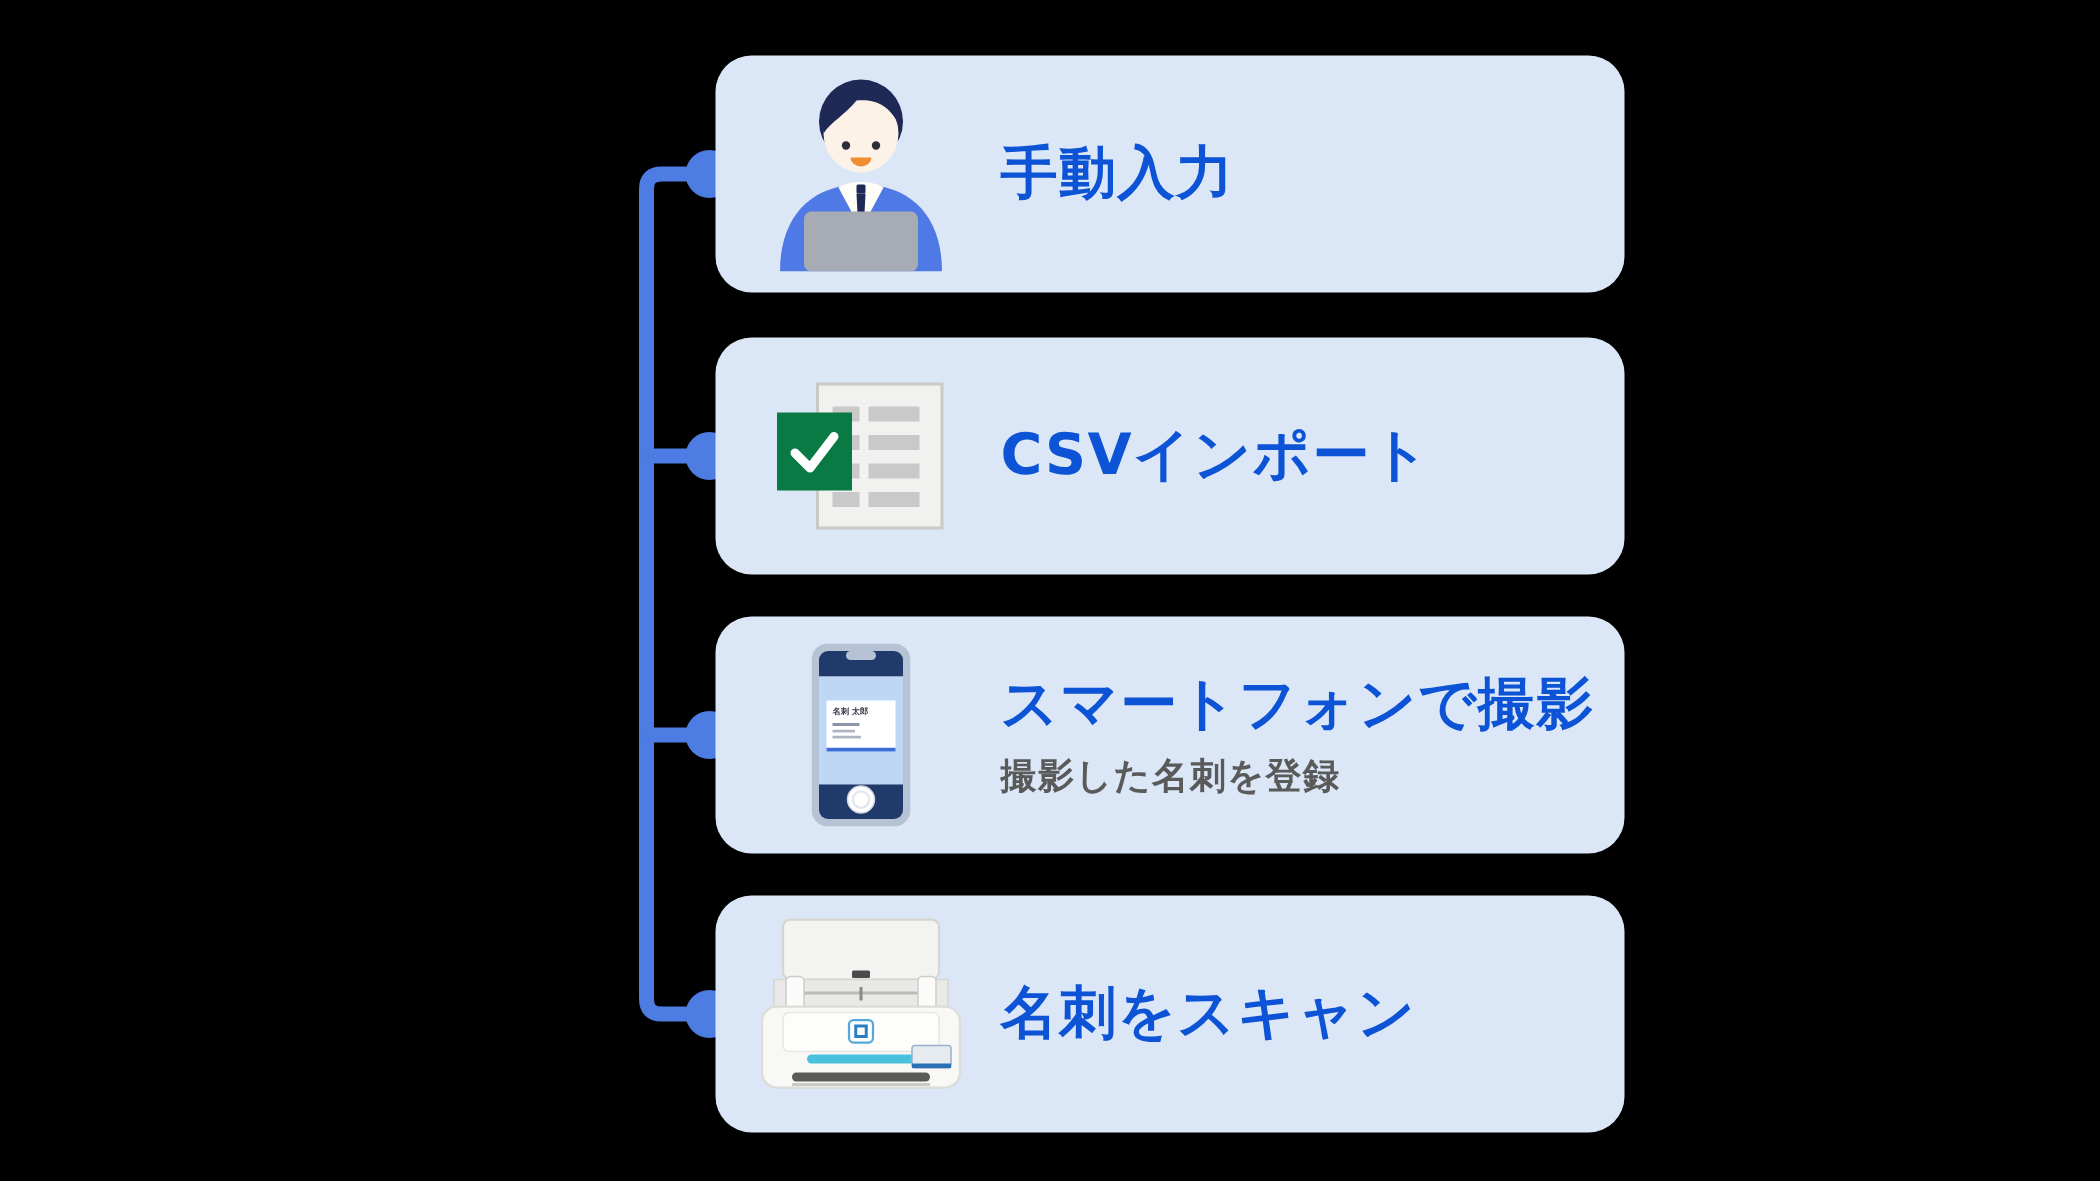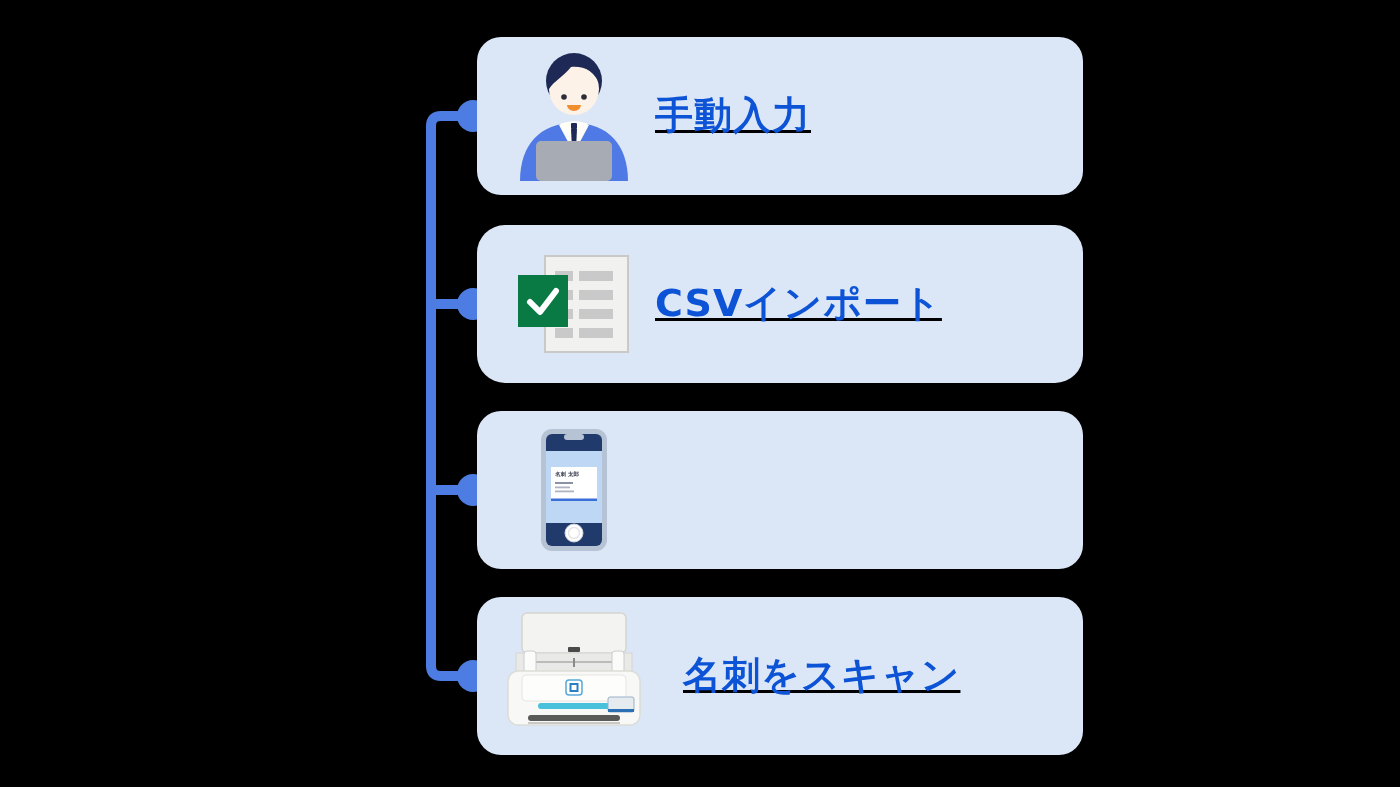--- a/index.html
+++ b/index.html
@@ -24,36 +24,35 @@
     position: absolute;
     left: 477px;
     width: 606px;
     height: 158px;
     background: #dbe7f7;
     border-radius: 24px;
     display: flex;
     align-items: center;
   }
   .card-1 { top: 37px; }
-  .card-2 { top: 225px; border-radius: 28px; }
+  .card-2 { top: 225px; }
   .card-3 { top: 411px; }
-  .card-4 { top: 597px; gap: 28px; }
+  .card-4 { top: 597px; }
   .icon-box {
     width: 150px;
     margin-left: 22px;
     flex: 0 0 150px;
     display: flex;
     align-items: center;
     justify-content: center;
   }
   .text-box {
-    margin-left: 6px;
+    margin-left: 18px;
     display: flex;
     flex-direction: column;
-    text-decoration: underline;
   }
   .card-title {
     font-size: 38px;
     font-weight: 700;
     color: #0d53d6;
     line-height: 1.15;
     letter-spacing: 1px;
   }
   .card-subtitle {
     margin-top: 12px;
@@ -133,20 +132,22 @@
         <rect x="14" y="53" width="18" height="2" fill="#8b93a6"></rect>
         <rect x="14" y="57.5" width="15" height="1.8" fill="#aeb4c2"></rect>
         <rect x="14" y="61.5" width="19" height="1.8" fill="#aeb4c2"></rect>
         <rect x="10" y="69.5" width="46" height="2.5" fill="#3a6fd8"></rect>
         <path d="M5,94 h56 v17 a6,6 0 0 1 -6,6 h-44 a6,6 0 0 1 -6,-6 z" fill="#203a6c"></path>
         <circle cx="33" cy="104" r="9" fill="#ffffff" stroke="#d0d5dd" stroke-width="1"></circle>
         <circle cx="33" cy="104" r="5.5" fill="#ffffff" stroke="#e3e6ec" stroke-width="1.5"></circle>
       </svg>
     </div>
     <div class="text-box">
+      <div class="card-title">スマートフォンで撮影</div>
+      <div class="card-subtitle">撮影した名刺を登録</div>
     </div>
   </div>
 
   <div class="card card-4">
     <div class="icon-box">
       <svg width="140" height="130" viewBox="0 0 140 130">
         <rect x="18" y="2" width="104" height="40" rx="5" fill="#f3f3f1" stroke="#d5d5d1" stroke-width="1.5"></rect>
         <rect x="64" y="36" width="12" height="5" rx="1" fill="#4a4a4a"></rect>
         <rect x="12" y="42" width="116" height="20" fill="#e9e9e7" stroke="#d5d5d1" stroke-width="1"></rect>
         <rect x="30" y="50" width="80" height="2" fill="#bbbbb8"></rect>

